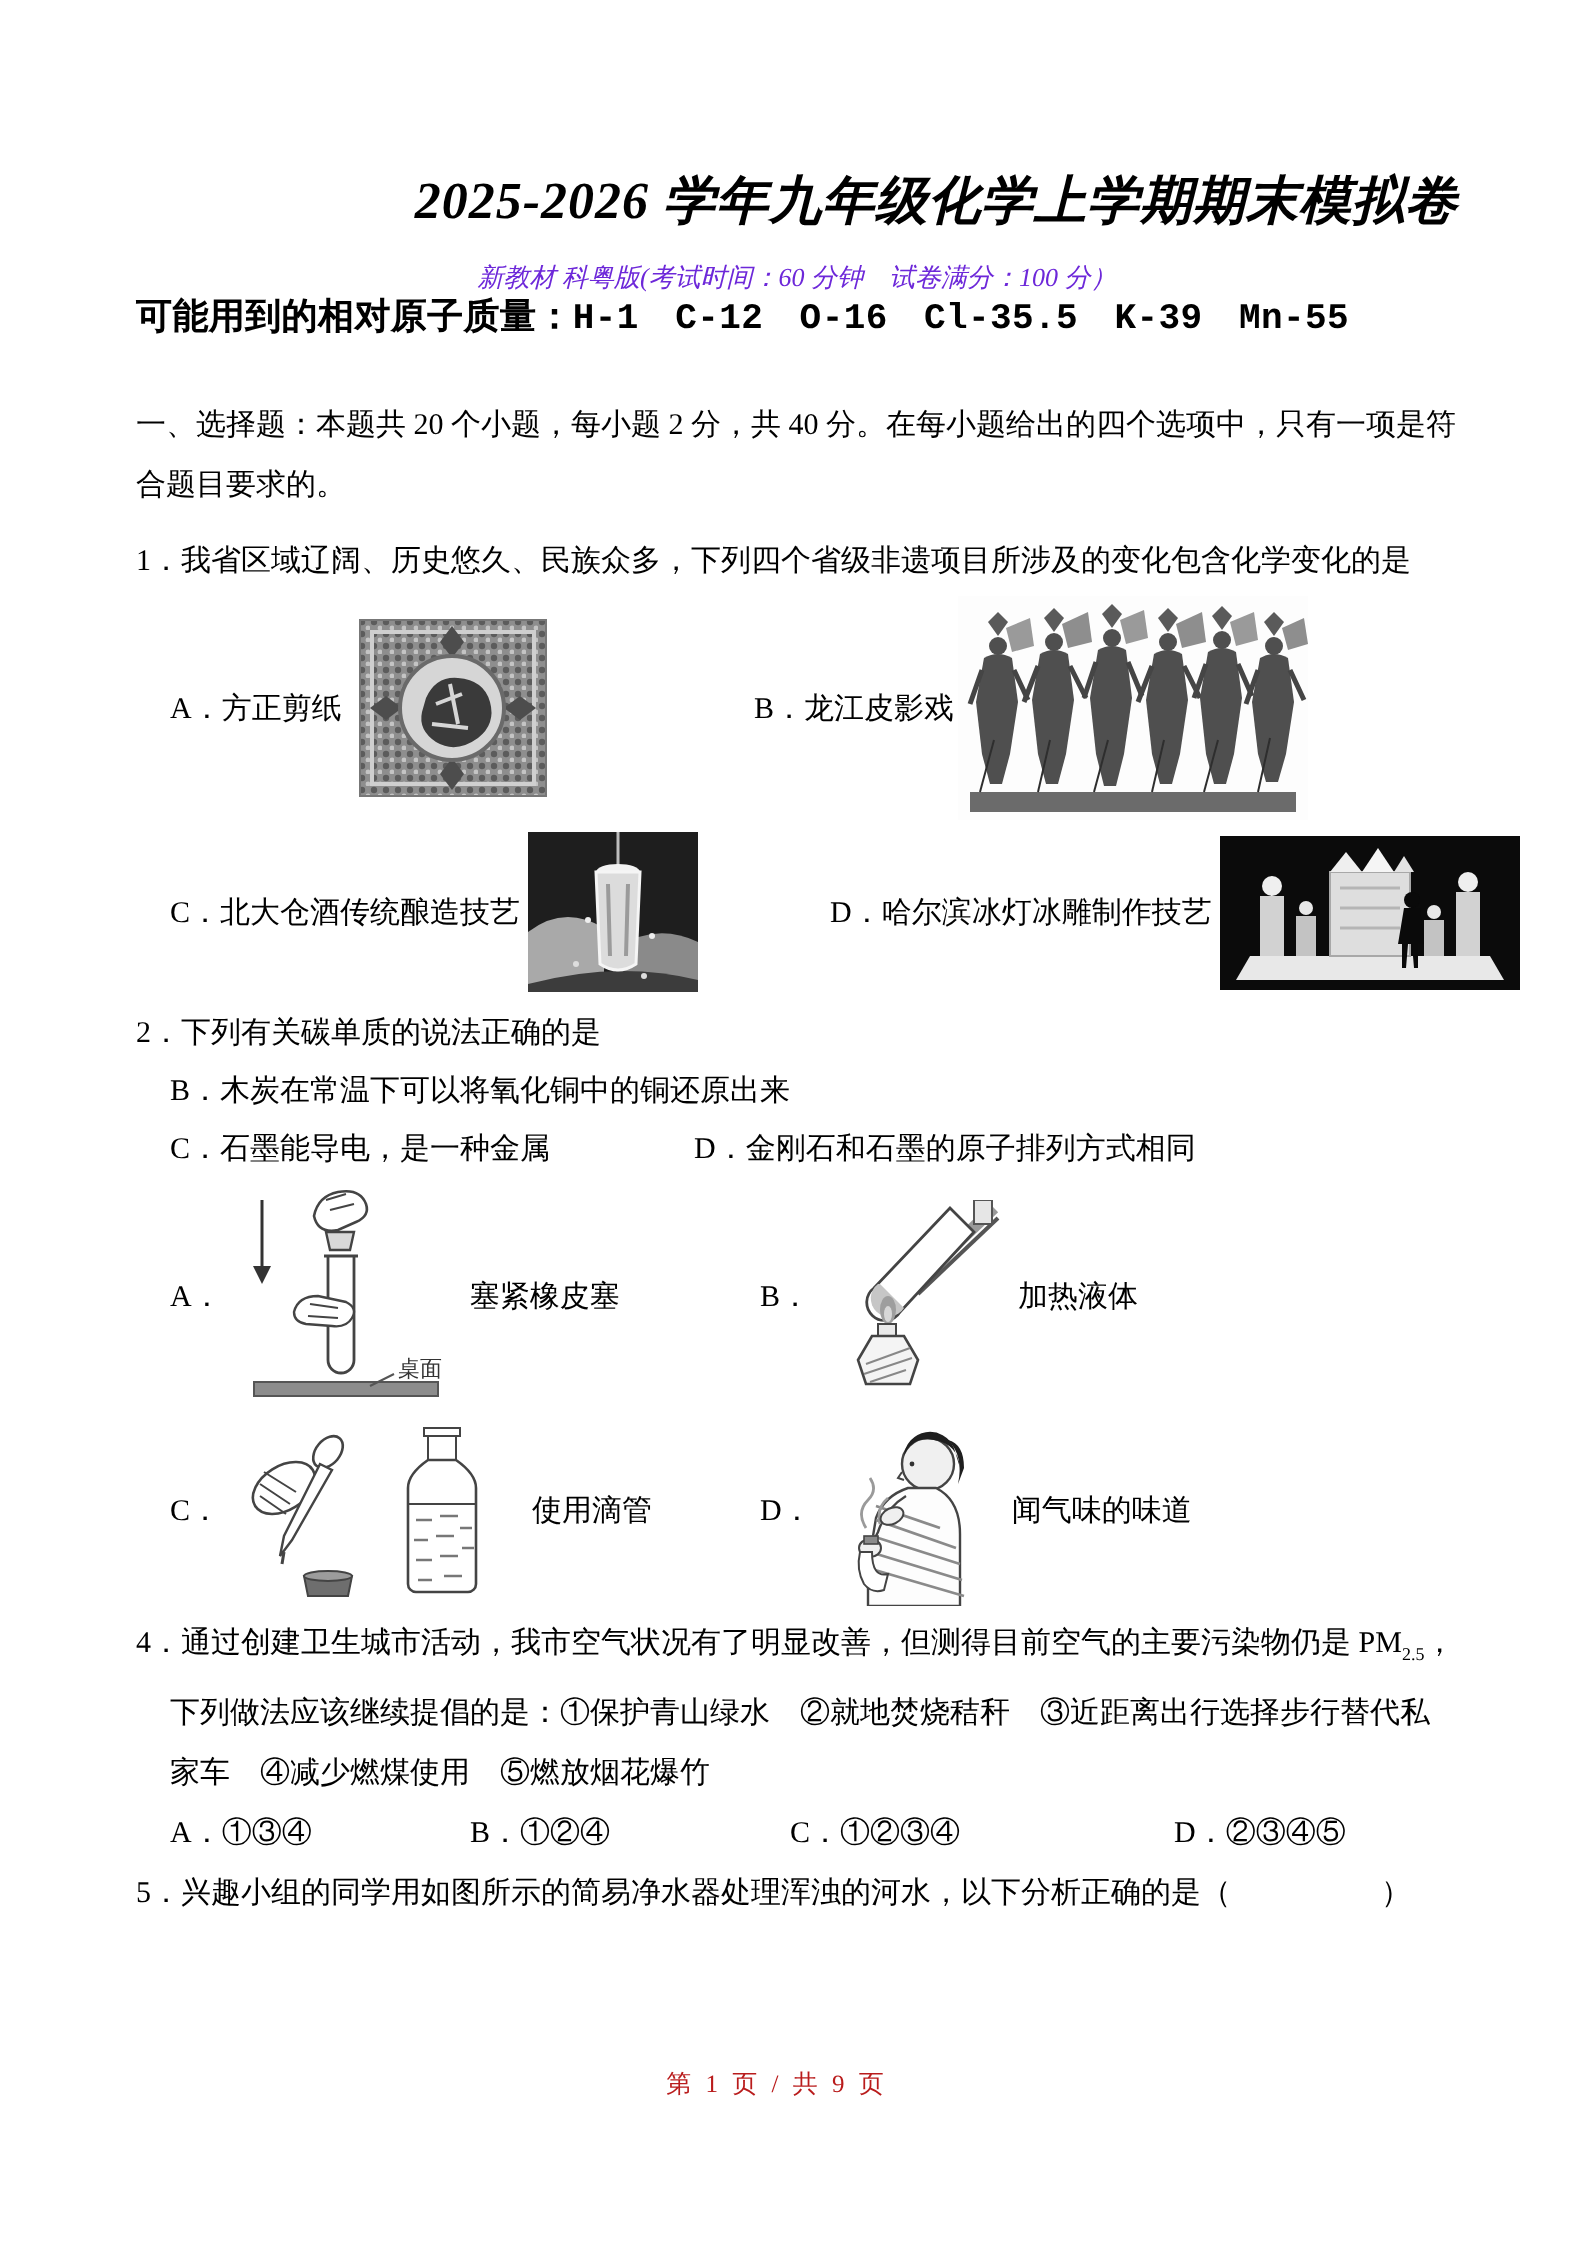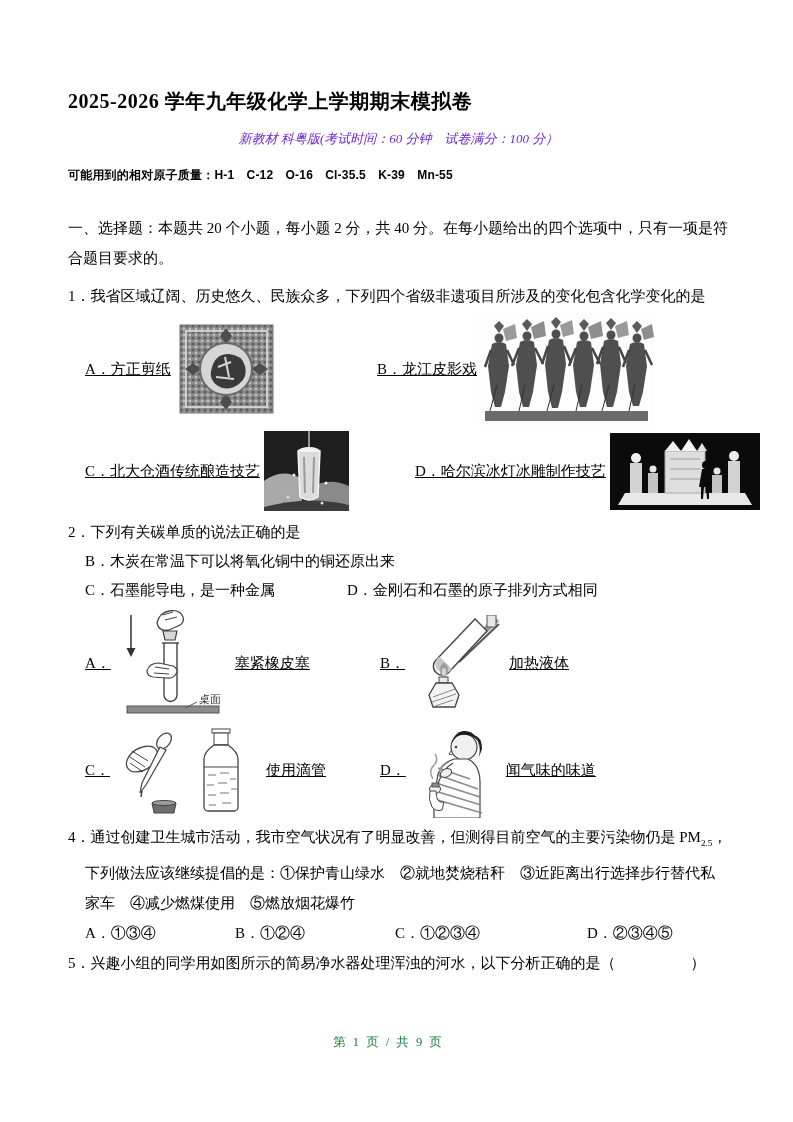--- a/index.html
+++ b/index.html
@@ -8,68 +8,68 @@
     width:793px;height:1122px;
     margin:0 auto;
     background:#ffffff;
     font-family:"Liberation Serif", serif;
     color:#000;
     font-size:15px;
     overflow:hidden;
   }
   .content{padding:86px 64px 0 68px;}
   .title{
-    text-align:left;
-    font-size:20px;
+    text-align:right;
+    font-size:26px;
     font-weight:700;
     line-height:30px;
     letter-spacing:.5px;
+    font-style:italic;
   }
   .subtitle{
     text-align:center;
     font-size:13px;
     font-style:italic;
     color:#6d28d9;
     margin-top:13px;
     line-height:20px;
   }
   .atomic{
-    margin-top:15px;
     font-weight:700;
-    font-size:12px;
+    font-size:18px;
     line-height:22px;
-    font-family:Liberation Sans, sans-serif;
+    font-family:Liberation Mono, monospace;
     letter-spacing:.2px;
   }
   .section-heading{
     margin-top:27px;
     line-height:30px;
   }
   .stem{line-height:30px;}
   .hang{padding-left:17px;text-indent:-17px;line-height:30px;}
   .optrow{display:flex;margin-left:17px;line-height:29px;}
   .optrow .col1{width:262px;flex:0 0 auto;}
-  .figrow{display:flex;align-items:center;margin-left:17px;text-decoration:underline;}
+  .figrow{display:flex;align-items:center;margin-left:17px;}
   .figcell{display:flex;align-items:center;flex:0 0 auto;}
   .figcell .opt-label{white-space:nowrap;}
   .figcell svg{display:block;}
   .caption{margin-left:6px;white-space:nowrap;}
   .q4opts{display:flex;margin-left:17px;line-height:30px;}
   .q4opts .o{flex:0 0 auto;}
   .q4opts .o1{width:150px;}
   .q4opts .o2{width:160px;}
   .q4opts .o3{width:192px;}
   sub.pm{font-size:9px;}
   .footer{
     position:absolute;
     left:0;right:16px;top:1034px;
     text-align:center;
     font-size:12.5px;
     letter-spacing:2px;
-    color:#15803d;
+    color:#b91c1c;
   }
   .mt2{margin-top:2px;}
   .mt4{margin-top:4px;}
   .mt6{margin-top:6px;}
   .mt8{margin-top:8px;}
 </style>
 </head>
 <body>
 
 <div class="page">

